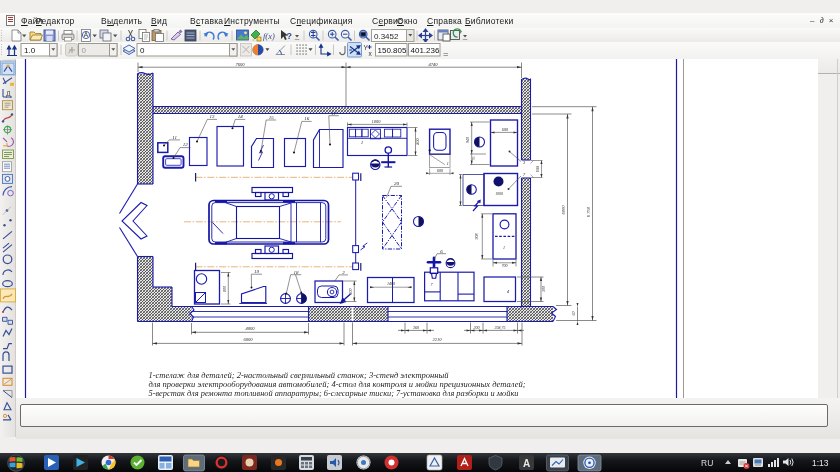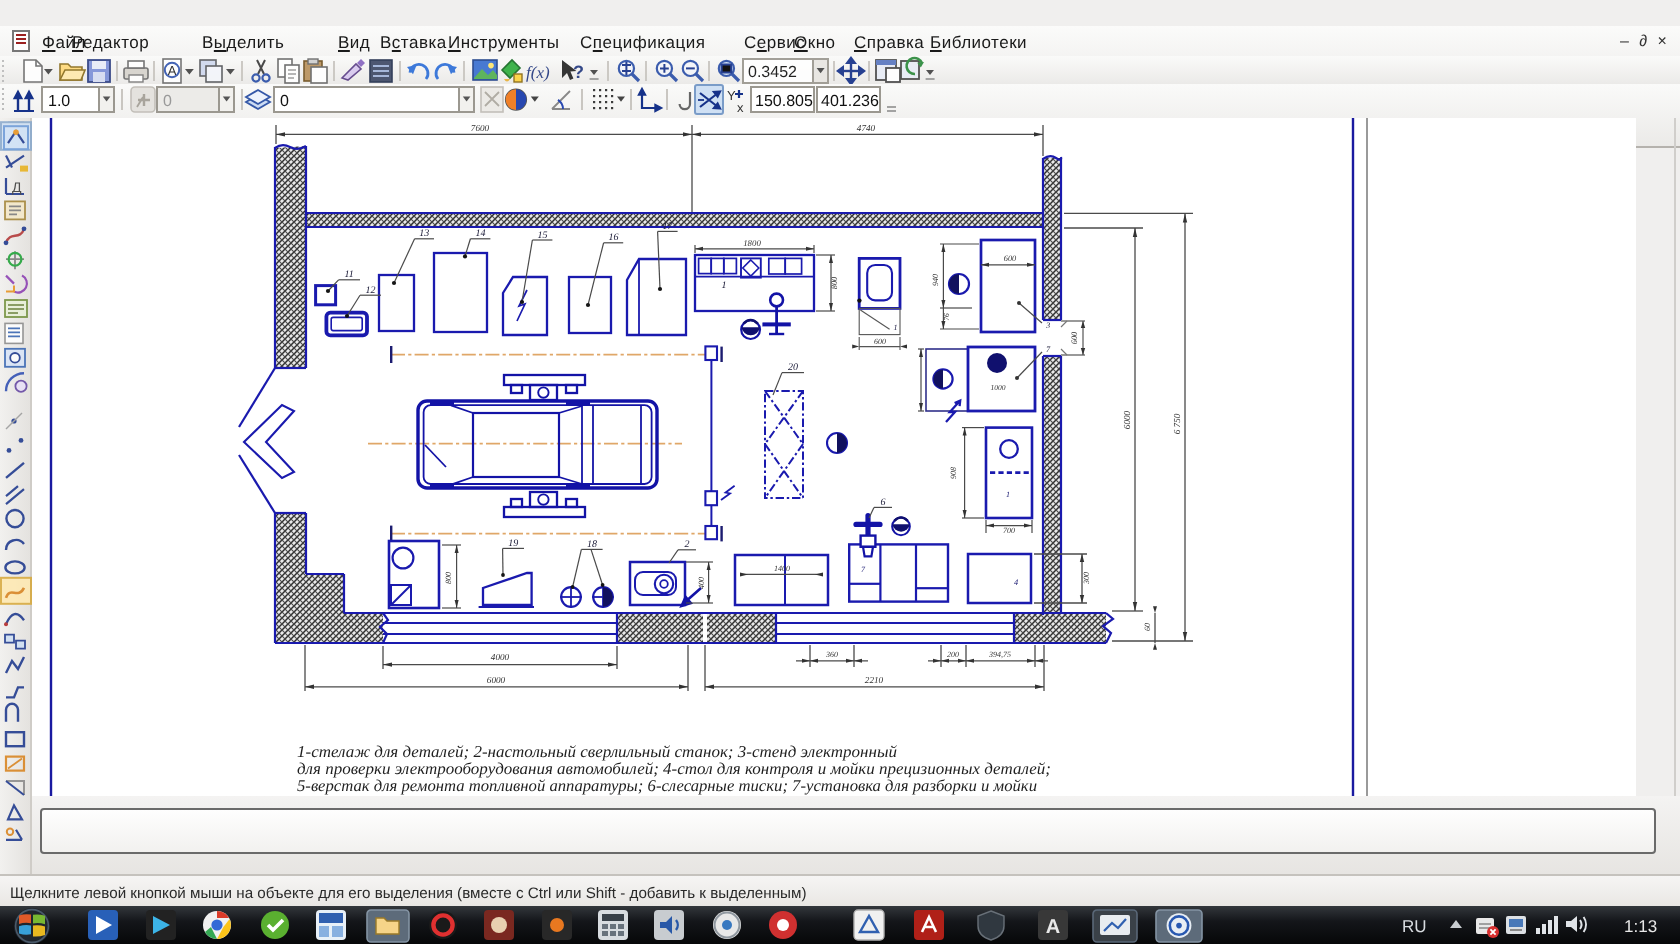--- a/index.html
+++ b/index.html
@@ -40,21 +40,21 @@
 <body>
 <div id="app">
   <div class="abs" id="menubar">
     <svg class="abs" style="left:5px;top:2px" width="11" height="11" viewBox="0 0 11 11">
         <rect x="1.5" y="0.5" width="8" height="10" fill="#fdfdfd" stroke="#777"></rect>
         <path d="M3 2.5h5M3 4.5h5M3 6.5h5" stroke="#9b2020" stroke-width="0.9"></path>
       </svg>
     <div class="abs menuitem" style="left:21px"><u>Ф</u>айл</div>
     <div class="abs menuitem" style="left:36px"><u>Р</u>едактор</div>
     <div class="abs menuitem" style="left:101px">В<u>ы</u>делить</div>
-    <div class="abs menuitem" style="left:169px"><u>В</u>ид</div>
+    <div class="abs menuitem" style="left:151px"><u>В</u>ид</div>
     <div class="abs menuitem" style="left:190px">В<u>с</u>тавка</div>
     <div class="abs menuitem" style="left:224px"><u>И</u>нструменты</div>
     <div class="abs menuitem" style="left:290px">С<u>п</u>ецификация</div>
     <div class="abs menuitem" style="left:372px">С<u>е</u>рвис</div>
     <div class="abs menuitem" style="left:397px"><u>О</u>кно</div>
     <div class="abs menuitem" style="left:427px"><u>С</u>правка</div>
     <div class="abs menuitem" style="left:465px"><u>Б</u>иблиотеки</div>
     <div class="abs" style="left:810px;top:3px;font-size:8px;color:#333">–&nbsp;&nbsp;∂&nbsp;&nbsp;×</div>
   </div>
   <div class="abs toolrow" id="row1">
@@ -923,23 +923,20 @@
   <text x="148.5" y="387" textLength="377" lengthAdjust="spacingAndGlyphs">для проверки электрооборудования автомобилей; 4-стол для контроля и мойки прецизионных деталей;</text>
   <text x="148.5" y="395.6" textLength="370" lengthAdjust="spacingAndGlyphs">5-верстак для ремонта топливной аппаратуры; 6-слесарные тиски; 7-установка для разборки и мойки</text>
 </g>
 
 </g>
   </svg>
   </div>
   <div class="abs" id="rightedge"></div>
   <div class="abs" id="propstrip"></div>
   <div class="abs" id="propbox"></div>
-  <div class="abs" id="statusbar">
-      <div class="abs" style="left:5px;top:4px">Щелкните левой кнопкой мыши на объекте для его выделения (вместе с Ctrl или Shift - добавить к выделенным)</div>
-    </div>
   <div class="abs" id="taskbar">
       <svg width="840" height="20" viewBox="0 0 840 20" style="position:absolute;left:0;top:0">
 <circle cx="16" cy="10" r="9" fill="#20262e"></circle>
         <circle cx="16" cy="10" r="8.2" fill="none" stroke="#4a5a6a" stroke-width="0.8"></circle>
 <g transform="translate(9.5,3.5)">
           <path d="M0 5.5 Q3 4.4 6 5.1 L6 0.8 Q3 0.2 0 1.2 Z" fill="#e05a28"></path>
           <path d="M7 5.2 Q10 4.6 13 5.6 L13 1.4 Q10 0.4 7 0.9 Z" fill="#78b832"></path>
           <path d="M0 6.6 Q3 5.6 6 6.2 L6 10.6 Q3 11.2 0 10.2 Z" fill="#38a0d8"></path>
           <path d="M7 6.3 Q10 5.8 13 6.8 L13 11 Q10 12 7 11.7 Z" fill="#e8b820"></path>
         </g>

